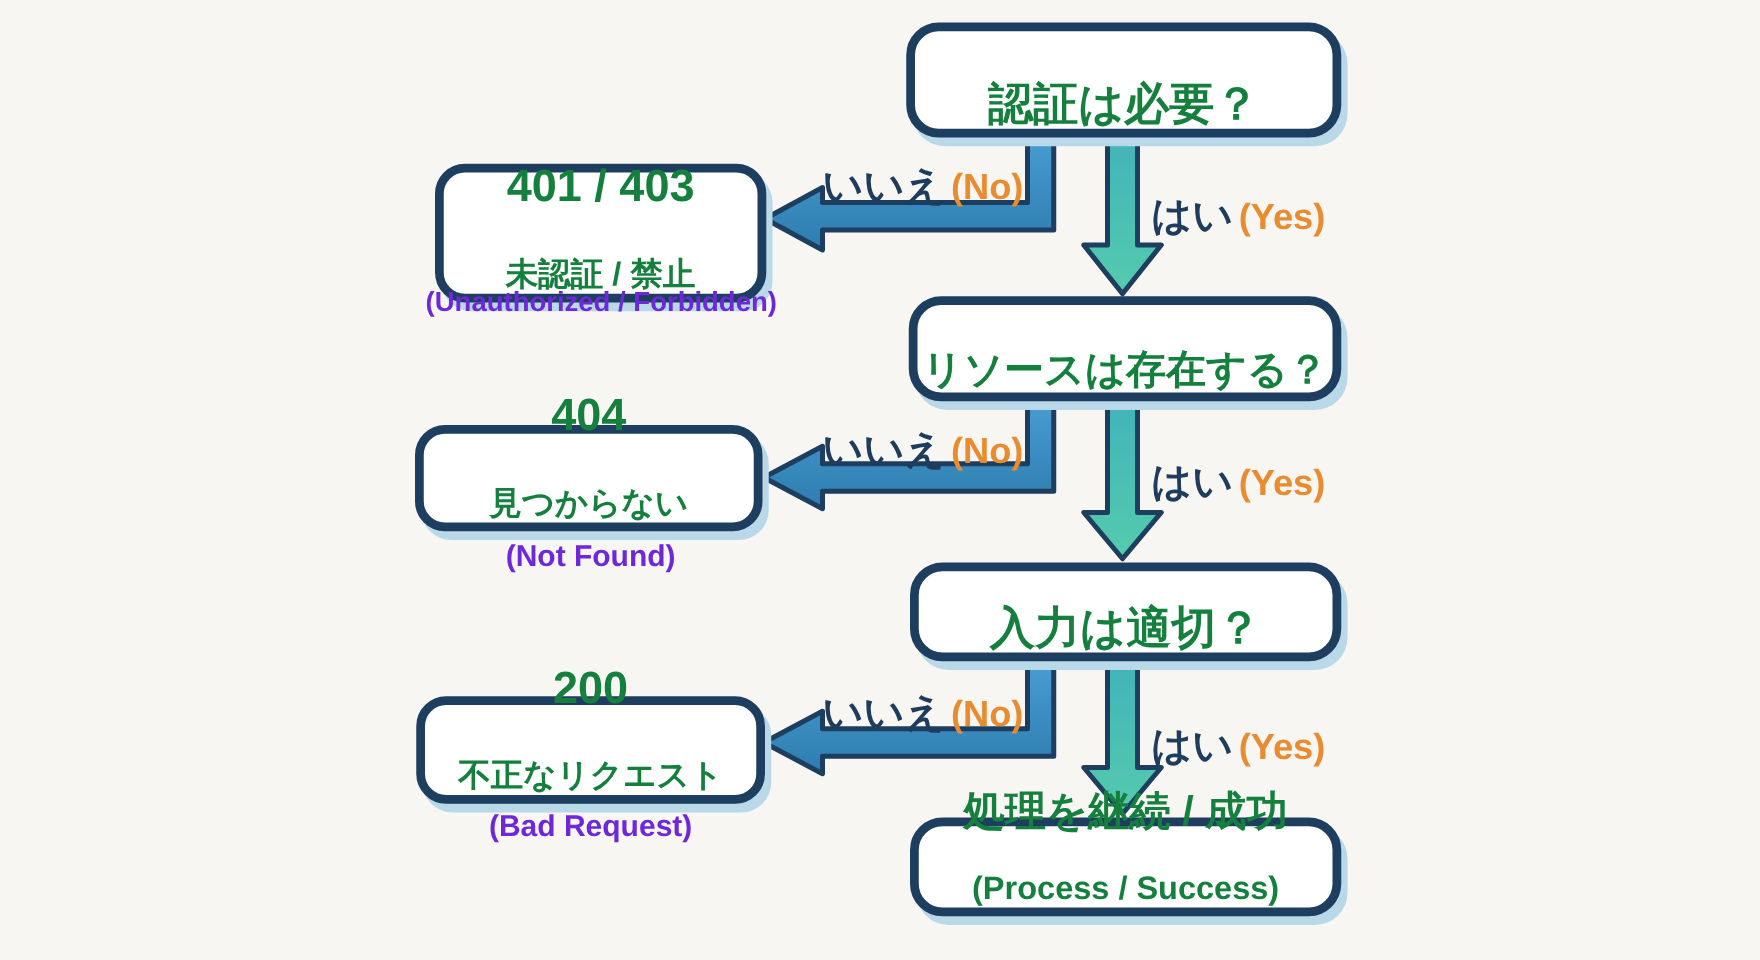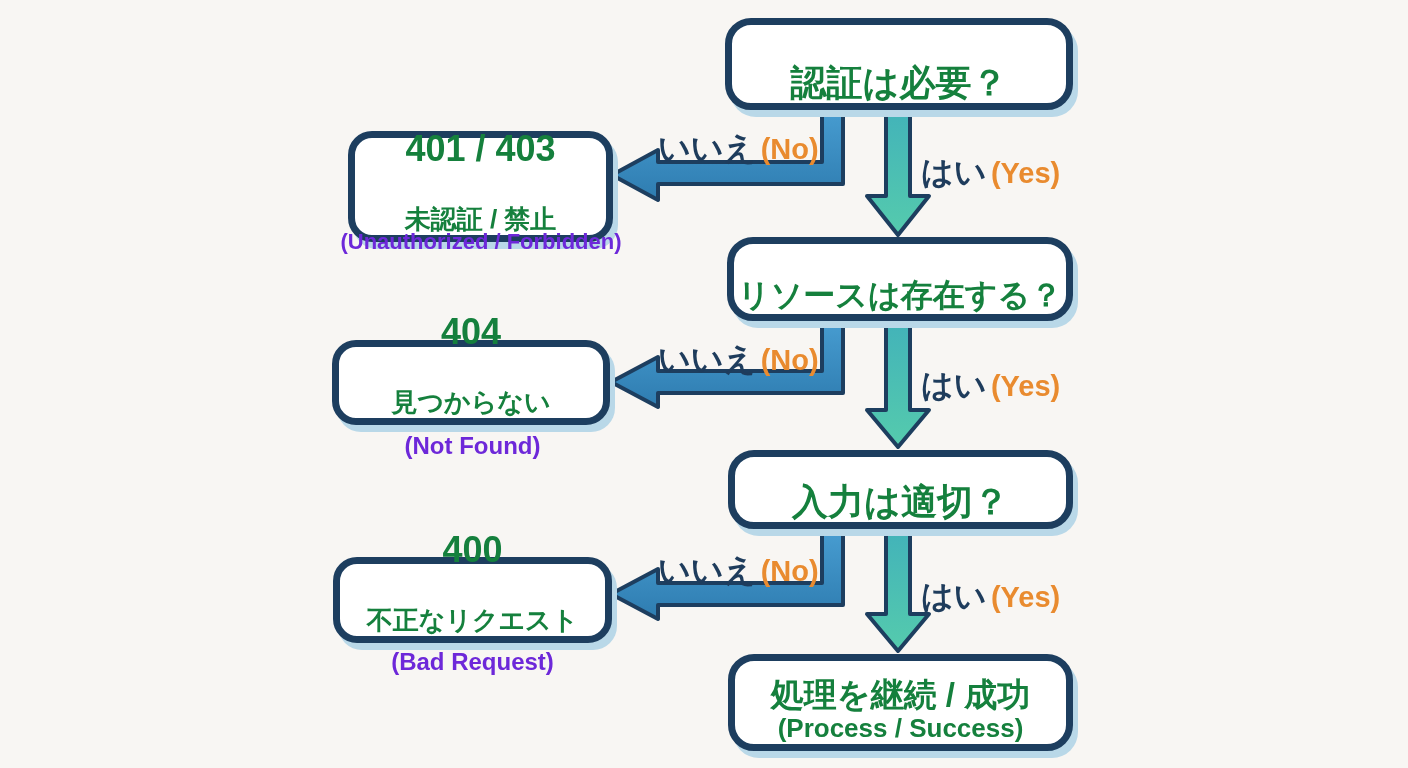--- a/index.html
+++ b/index.html
@@ -107,32 +107,32 @@
   <div class="edge-label" style="left:921px;top:364px;">
     <span class="jp">はい</span>
     <span class="en">(Yes)</span>
   </div>
 
   <div class="node" style="left:728px;top:450px;width:345px;height:79px;font-size:36px;">
     <span>入力は適切？</span>
   </div>
 
   <div class="node" style="left:333px;top:557px;width:279px;height:86px;border-radius:24px;">
-    <span class="code">400</span>
+    <span class="code">200</span>
     <span class="sub">不正なリクエスト</span>
   </div>
   <div class="caption" style="left:362px;top:648px;width:221px;font-size:24px;">(Bad Request)</div>
 
   <div class="edge-label" style="left:658px;top:549px;">
     <span class="jp">いいえ</span>
     <span class="en">(No)</span>
   </div>
   <div class="edge-label" style="left:921px;top:575px;">
     <span class="jp">はい</span>
     <span class="en">(Yes)</span>
   </div>
 
-  <div class="node" style="left:728px;top:654px;width:345px;height:97px;">
+  <div class="node" style="left:728px;top:654px;width:345px;height:79px;gap:28px;">
     <span style="font-size:33px;">処理を継続 / 成功</span>
     <span style="font-size:26px;">(Process / Success)</span>
   </div>
 
 </div>
 
 </body></html>

